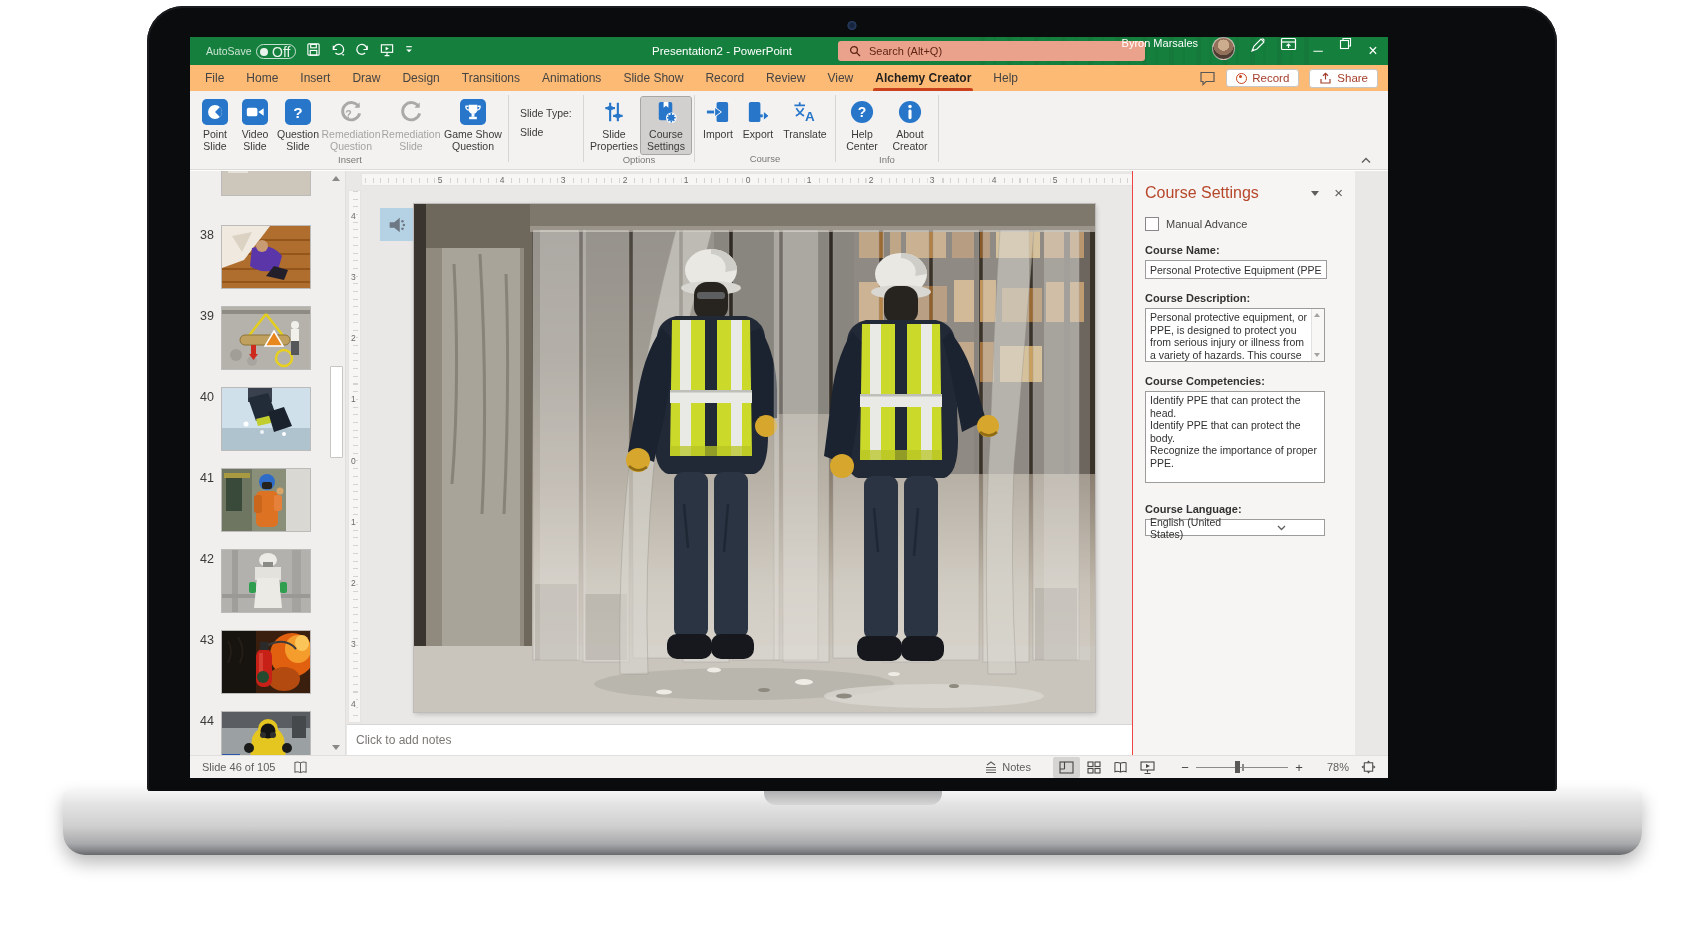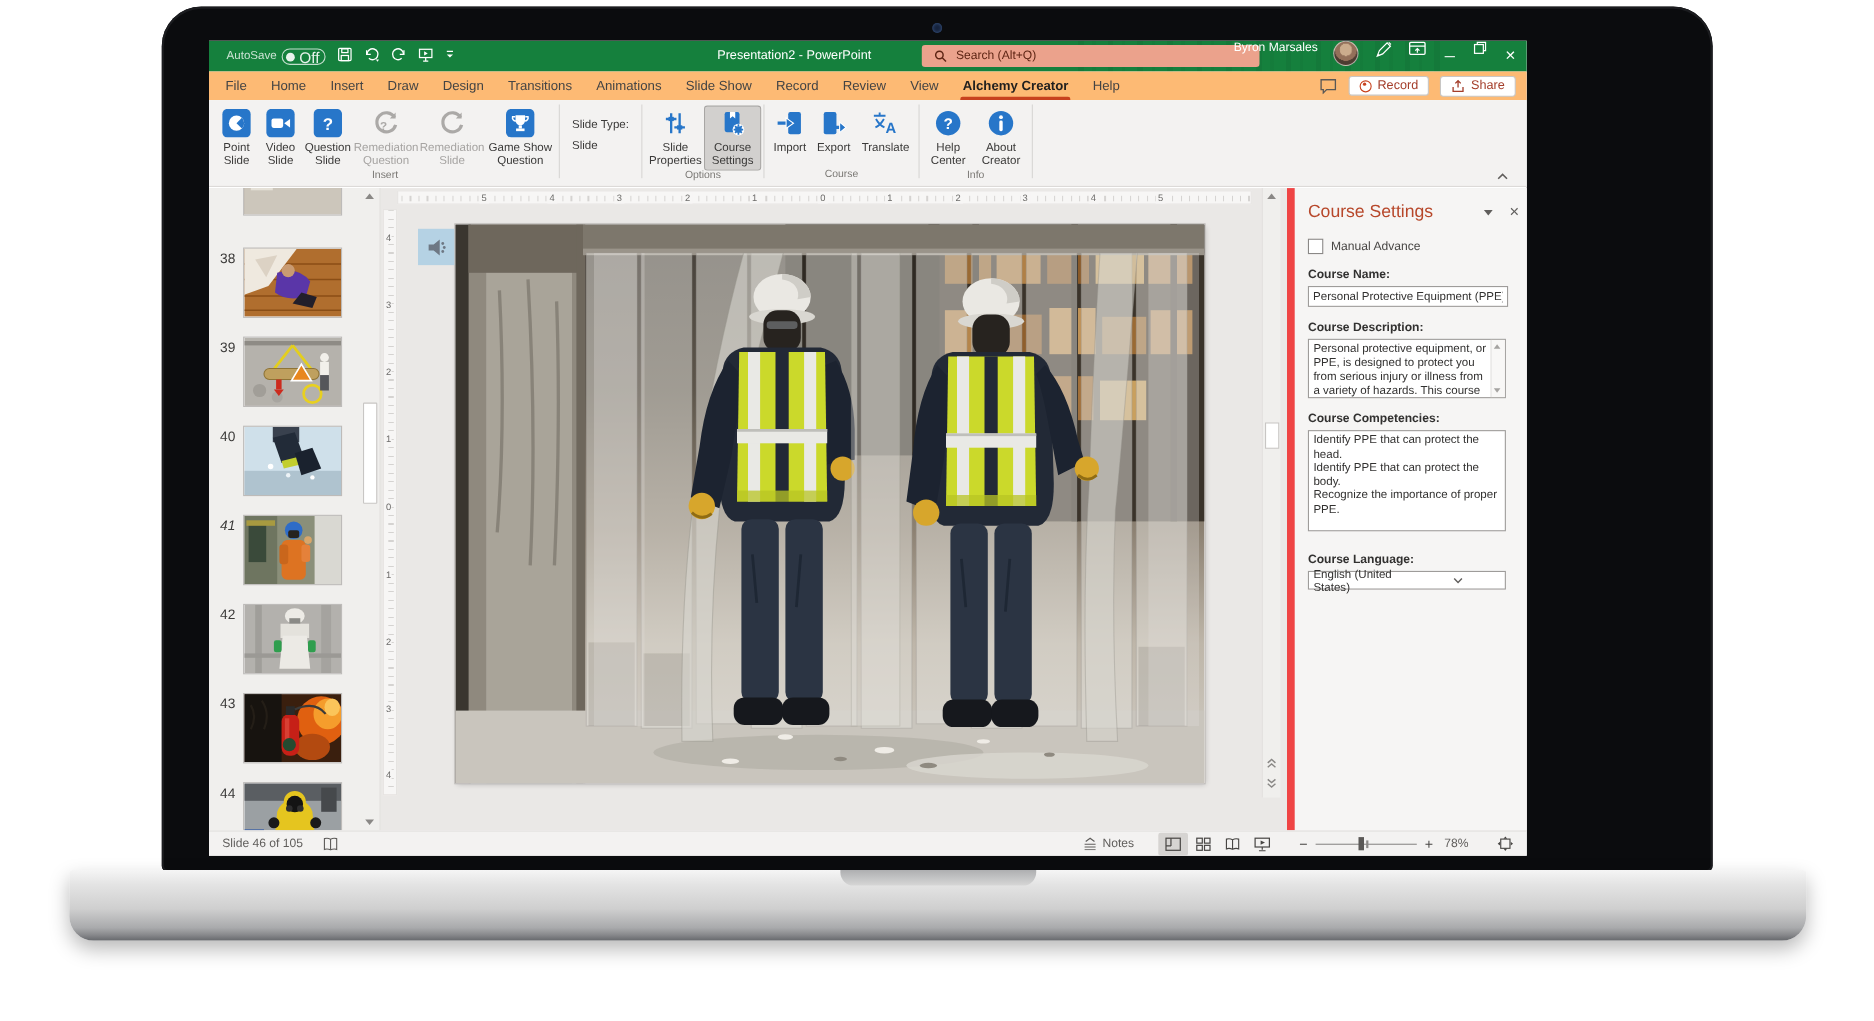--- a/index.html
+++ b/index.html
@@ -72,21 +72,21 @@
     background-image:repeating-linear-gradient(180deg,#D5D3D1 0 1px,transparent 1px 7.7px);background-position:4px 0;background-size:5px 100%;background-repeat:repeat-y;}
   .vruler span{position:absolute;left:2px;font-size:8.5px;color:#6b6a68;background:#F7F6F5;transform:translateY(-50%);}
   .slide{position:absolute;left:67px;top:33px;width:681px;height:508px;background:#fff;box-shadow:0 0 0 1px #BEBBB8,1px 2px 5px rgba(0,0,0,.22);}
   .audio{position:absolute;left:33px;top:37px;width:33px;height:33px;background:rgba(170,205,227,.82);display:flex;align-items:center;justify-content:center;cursor:pointer;}
   .notes{position:absolute;left:0;right:0;bottom:0;height:30px;background:#fff;border-top:1px solid #D8D6D4;display:flex;align-items:center;padding-left:9px;font-size:12px;color:#7A7874;cursor:text;}
   .vscroll{position:absolute;right:0;top:0;width:17px;height:554px;background:#F0EFED;border-left:1px solid #E1DFDD;box-sizing:border-box;}
   .vscroll .arr{position:absolute;left:0;width:16px;height:15px;display:flex;align-items:center;justify-content:center;cursor:pointer;}
   .vscroll .thumbbar{position:absolute;left:2px;width:11px;background:#fff;border:1px solid #C8C6C4;cursor:pointer;}
   .dblchev{position:absolute;left:0;width:16px;height:14px;display:flex;flex-direction:column;align-items:center;justify-content:center;gap:1px;cursor:pointer;}
   
-  .panel{position:absolute;left:980px;top:0;width:223px;height:584px;background:#F6F5F4;border-left:7px solid #ef4444;box-sizing:border-box;}
+  .panel{position:absolute;left:942px;top:0;width:223px;height:584px;background:#F6F5F4;border-left:1px solid #ef4444;box-sizing:border-box;}
   .panel-head{display:flex;align-items:center;padding:13px 12px 0 12px;}
   .panel-title{flex:1;font-size:16px;color:#B7472A;}
   .pane-arrow{width:0;height:0;border-left:4px solid transparent;border-right:4px solid transparent;border-top:5px solid #605E5C;cursor:pointer;}
   .pane-close{margin-left:15px;color:#605E5C;font-size:15px;line-height:14px;cursor:pointer;}
   .chkrow{display:flex;align-items:center;gap:7px;margin:15px 12px 0 12px;color:#484644;}
   .chk{width:12px;height:12px;border:1px solid #8A8886;background:#fff;cursor:pointer;}
   .flabel{font-weight:bold;font-size:11px;margin:13px 12px 4px 12px;color:#323130;}
   .panel input[type=text]{display:block;margin:0 12px;width:172px;height:15px;border:1px solid #9E9C9A;background:#fff;font-family:"Liberation Sans",sans-serif;font-size:10.5px;padding:1px 4px;color:#323130;}
   .tabox{position:relative;margin:0 12px;width:180px;border:1px solid #9E9C9A;background:#fff;box-sizing:border-box;}
   .tabox textarea{display:block;width:100%;height:100%;border:none;resize:none;font-family:"Liberation Sans",sans-serif;font-size:10.5px;line-height:12.5px;padding:2px 4px;box-sizing:border-box;color:#323130;overflow:hidden;background:transparent;outline:none;}
@@ -104,21 +104,21 @@
   .sb-right{margin-left:auto;display:flex;align-items:center;margin-right:12px;}
   .sb-notes{display:flex;align-items:center;gap:4px;margin-right:22px;cursor:pointer;}
   .viewbtn{width:27px;height:21px;display:flex;align-items:center;justify-content:center;cursor:pointer;border-radius:2px;}
   .viewbtn.active{background:#D6D4D2;}
   .zoomctl{display:flex;align-items:center;margin-left:16px;}
   .zoom-minus,.zoom-plus{font-size:13px;width:16px;text-align:center;cursor:pointer;color:#484644;}
   .zoom-track{position:relative;width:92px;height:14px;margin:0 3px;cursor:pointer;}
   .zoom-track .line{position:absolute;left:0;right:0;top:6.5px;height:1.5px;background:#8D8B89;}
   .zoom-track .mid{position:absolute;left:50%;top:3.5px;width:1.5px;height:7px;background:#8D8B89;}
   .zoom-track .handle{position:absolute;left:42%;top:1px;width:5px;height:12px;background:#5B5957;}
-  .zoom-pct{width:36px;text-align:left;margin-left:6px;}
+  .zoom-pct{width:36px;text-align:right;margin-left:6px;}
   .fit-icon{margin-left:12px;display:flex;cursor:pointer;}
 </style>
 </head>
 <body>
 
 <div class="stage">
   <div class="screen-shell">
     <div class="webcam"></div>
 
     <div class="app">
@@ -440,21 +440,21 @@
                 <rect y="40" width="88" height="22" fill="#AFC3CF"></rect>
                 <rect x="26" y="0" width="24" height="14" fill="#39414E"></rect>
                 <path d="M26 10 L46 5 L54 27 L34 33 Z" fill="#222B38"></path>
                 <path d="M34 31 L54 26 L57 33 L36 38 Z" fill="#C2CE2E"></path>
                 <path d="M46 24 L62 19 L70 38 L52 44 Z" fill="#1A222E"></path>
                 <circle cx="24" cy="36" r="2.5" fill="#fff"></circle>
                 <circle cx="62" cy="46" r="2" fill="#fff"></circle>
                 <circle cx="40" cy="44" r="2" fill="#EDF3F7"></circle>
               </svg>
           </div>
-          <span class="thumb-num" style="top:300px;font-style:italic;">41</span>
+          <span class="thumb-num" style="top:300px;">41</span>
           <div class="thumb" style="top:298px;">
             <svg width="88" height="62" viewBox="0 0 88 62">
                 <rect width="88" height="62" fill="#8A8F7A"></rect>
                 <rect width="30" height="62" fill="#6E7560"></rect>
                 <rect x="64" width="24" height="62" fill="#D9D8D2"></rect>
                 <rect x="4" y="8" width="16" height="34" fill="#3A4A3A"></rect>
                 <rect x="2" y="4" width="26" height="5" fill="#A89A40"></rect>
                 <rect x="34" y="22" width="22" height="36" rx="5" fill="#DD7322"></rect>
                 <rect x="32" y="26" width="8" height="18" rx="3" fill="#C9661C"></rect>
                 <rect x="52" y="26" width="8" height="16" rx="3" fill="#E5813A"></rect>
@@ -714,20 +714,23 @@
                   <path d="M1.5 4.5 L5 1.5 L8.5 4.5 M1.5 8.5 L5 5.5 L8.5 8.5" stroke="#8A8886" stroke-width="1.3" fill="none"></path>
                 </svg>
             </div>
             <div class="dblchev" style="bottom:6px;">
               <svg width="10" height="10" viewBox="0 0 10 10">
                   <path d="M1.5 1.5 L5 4.5 L8.5 1.5 M1.5 5.5 L5 8.5 L8.5 5.5" stroke="#8A8886" stroke-width="1.3" fill="none"></path>
                 </svg>
             </div>
           </div>
 
+          <div class="notes">
+            <span>Click to add notes</span>
+          </div>
         </div>
 
         <div class="panel">
           <div class="panel-head">
             <span class="panel-title">Course Settings</span>
             <span class="pane-arrow"></span>
             <span class="pane-close">×</span>
           </div>
           <div class="chkrow">
             <span class="chk"></span>

